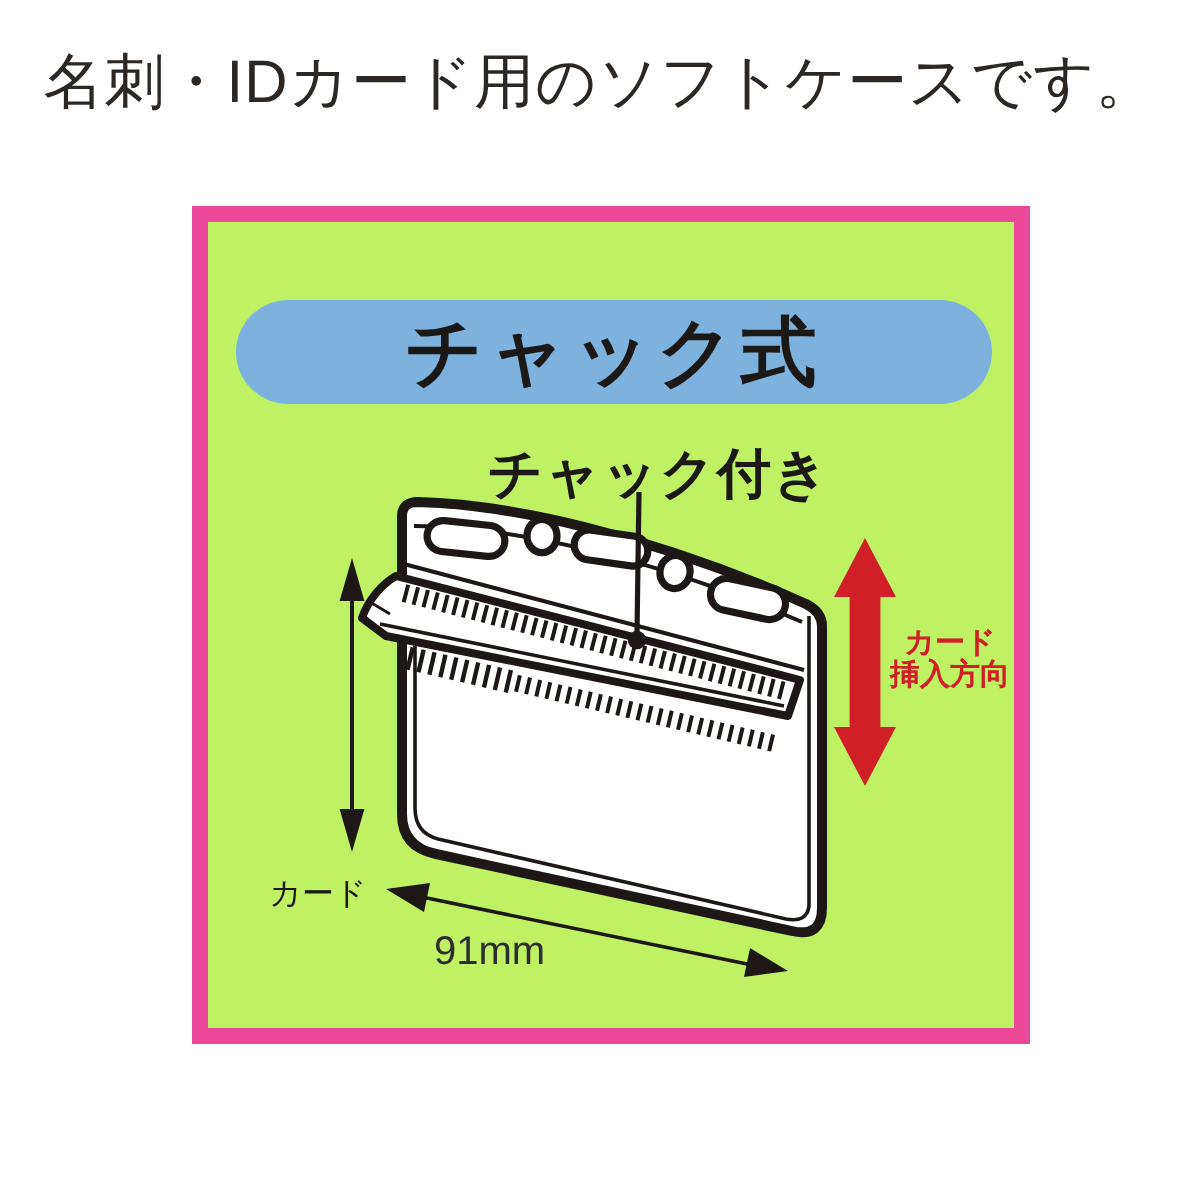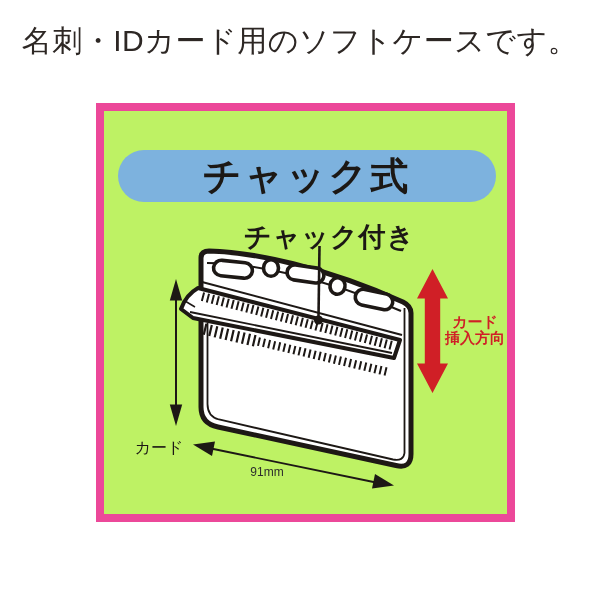--- a/index.html
+++ b/index.html
@@ -29,21 +29,21 @@
     font-size:27px;font-weight:bold;color:#1c1815;
     letter-spacing:1px;
   }
   .diagram{position:absolute;left:0;top:0;}
   .dim-height{
     position:absolute;left:3px;top:226px;width:70px;
     text-align:center;font-size:20px;color:#2d2d2d;
   }
   .dim-width{
     position:absolute;left:113px;top:354px;width:100px;
-    text-align:center;font-size:12px;color:#2d2d2d;
+    text-align:left;font-size:20px;color:#2d2d2d;
   }
   .card-size{
     position:absolute;left:10px;top:328px;width:90px;
     text-align:center;font-size:16px;line-height:17px;font-weight:500;color:#1c1815;
   }
   .card-size span{display:block;}
   .insertion{
     position:absolute;left:321px;top:203px;width:100px;
     text-align:center;font-size:15px;line-height:16px;font-weight:bold;color:#d01f26;
   }

